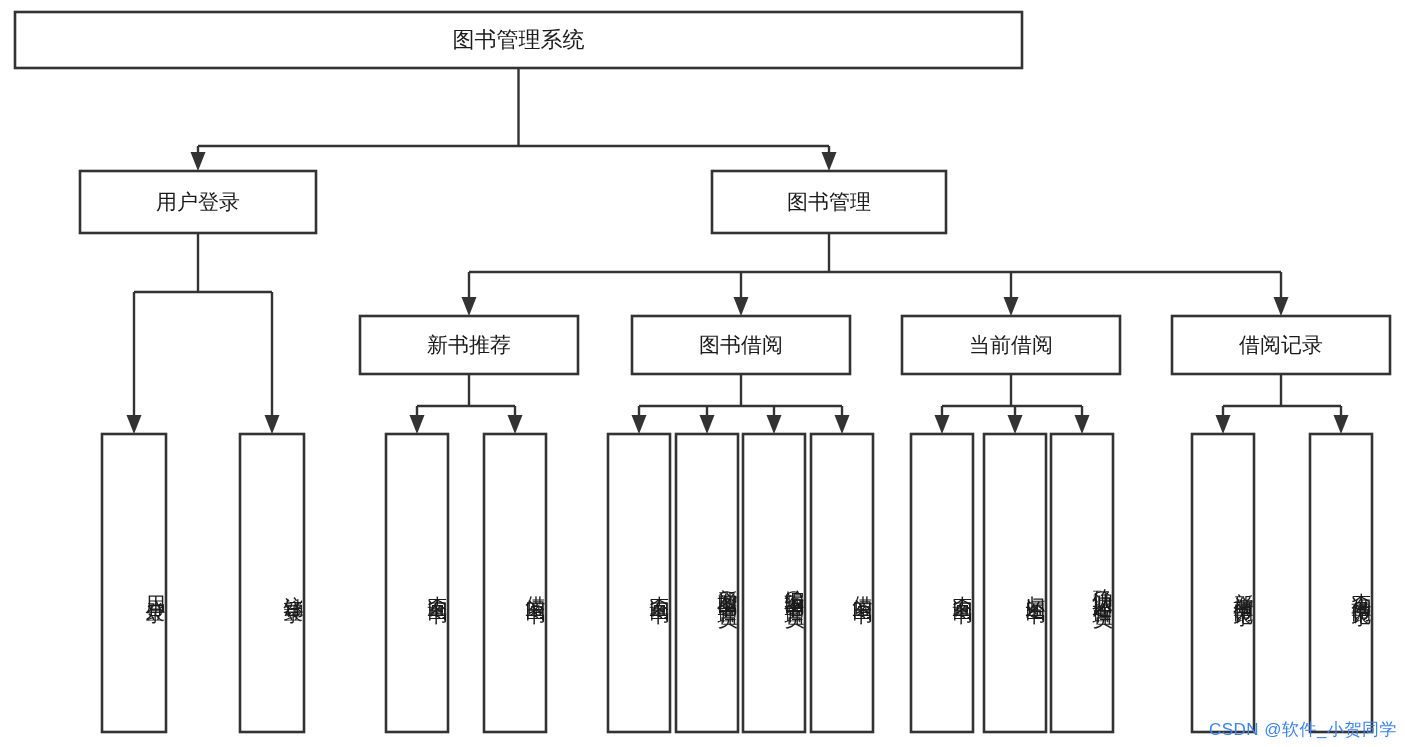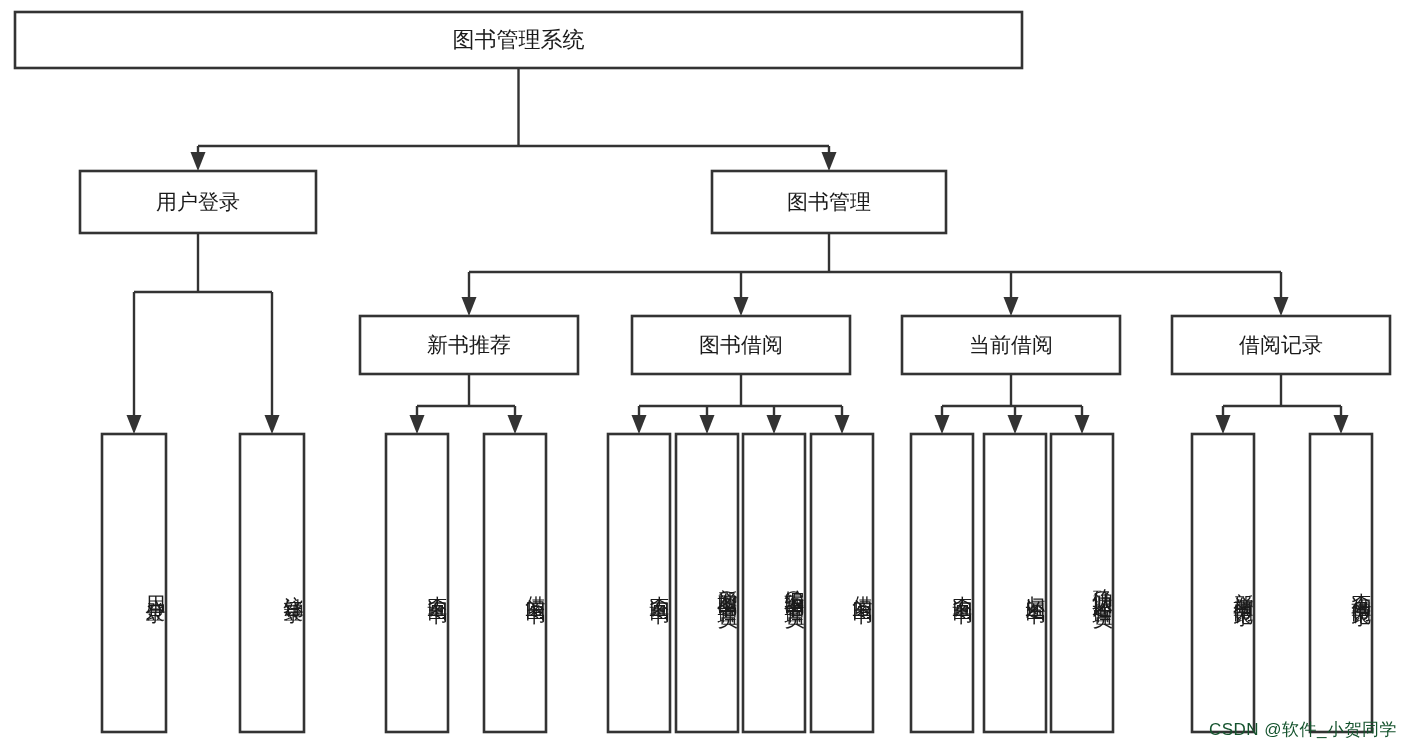--- a/index.html
+++ b/index.html
@@ -67,21 +67,21 @@
     color: #1a1a1a;
     white-space: nowrap;
     pointer-events: none;
   }
   .watermark {
     position: absolute;
     right: 8px;
     bottom: 6px;
     font-family: "Liberation Sans", "DejaVu Sans", sans-serif;
     font-size: 17px;
-    color: #14532d;
+    color: #3b82f6;
     letter-spacing: 0.5px;
     white-space: nowrap;
   }
 </style>
 </head>
 <body>
 
 <div id="diagram-root">
 
   <svg class="tree" viewBox="0 0 1405 747">

